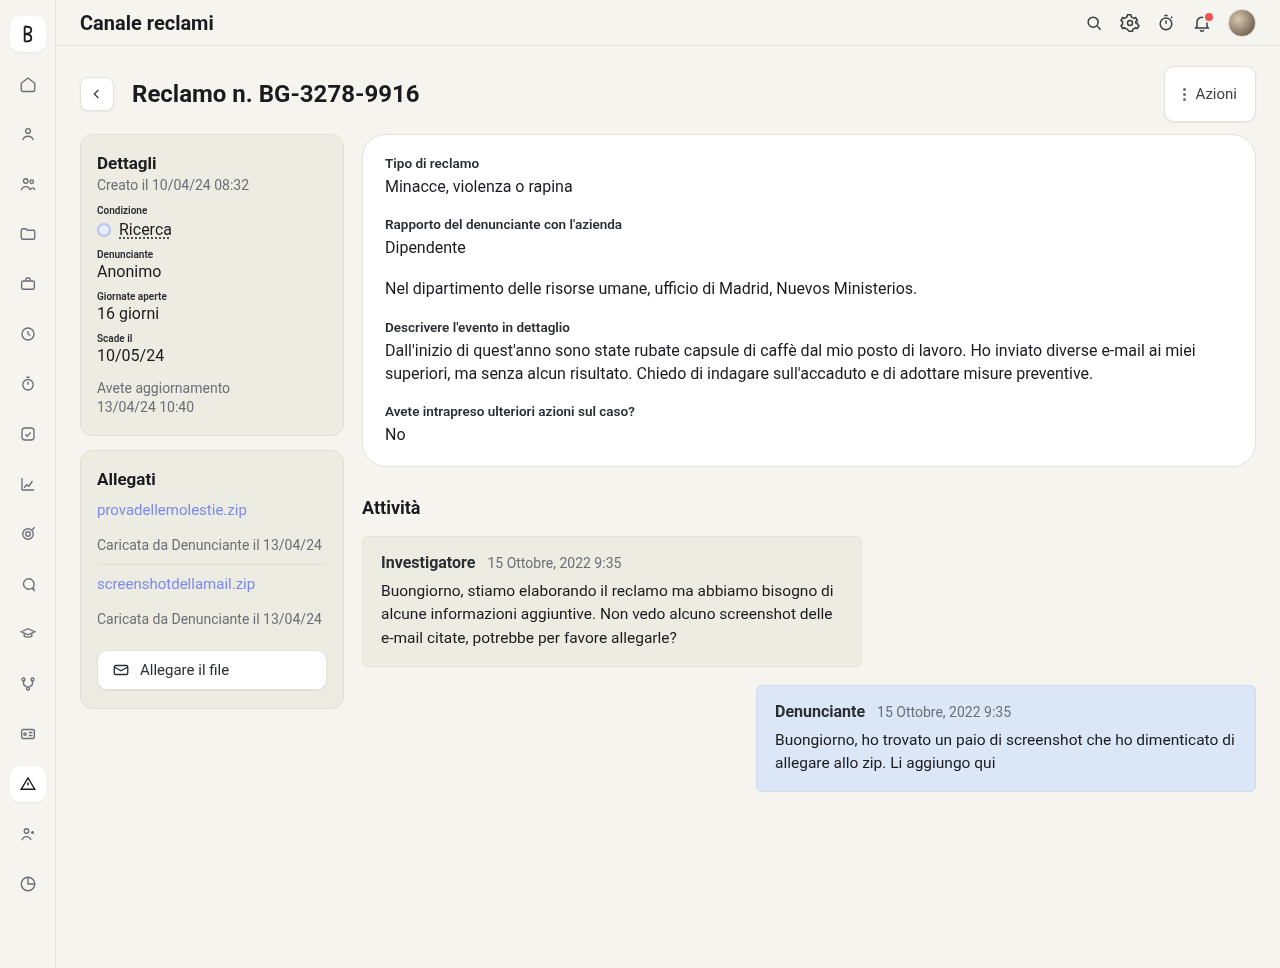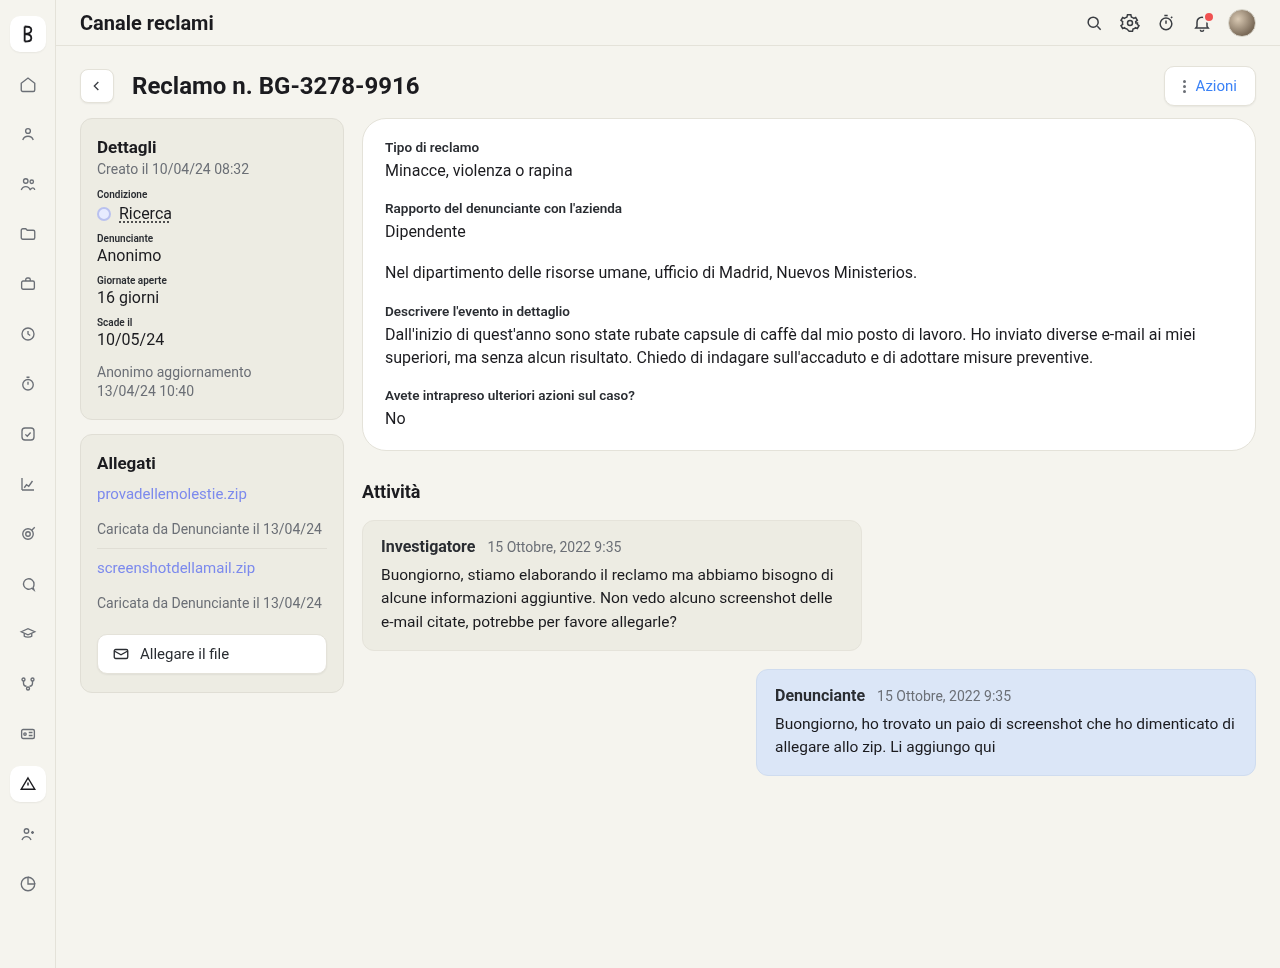--- a/index.html
+++ b/index.html
@@ -80,23 +80,23 @@
     padding: 20px 24px 12px 24px;
   }
   .subheader .left { display:flex; align-items:center; gap:18px; }
   .back-btn {
     width:34px; height:34px; border-radius:8px; border:1px solid var(--line); background:#fff;
     display:flex; align-items:center; justify-content:center; cursor:pointer; box-shadow:var(--shadow);
     color:#3a3d42;
   }
   .subheader h2 { font-size:24px; font-weight:700; margin:0; }
   .actions-btn {
-    border:1px solid var(--line); background:#fff; border-radius:10px; padding:10px 18px;
+    border:1px solid var(--line); background:#fff; border-radius:10px; padding:18px 18px;
     display:flex; align-items:center; gap:10px; cursor:pointer; box-shadow:var(--shadow); font-size:15px;
-    color:#3b82f6;
+    color:#404040;
   }
   .actions-btn .dots { display:flex; flex-direction:column; gap:2px; }
   .actions-btn .dots span { width:3px; height:3px; border-radius:50%; background:#6b6f76; }
 
   
   .content { display:flex; gap:18px; padding: 0 24px 24px 24px; align-items:flex-start; }
   .side { width:264px; display:flex; flex-direction:column; gap:14px; }
 
   .panel {
     background: var(--panel);
@@ -134,21 +134,21 @@
   .field { margin-bottom:18px; }
   .field:last-child { margin-bottom:0; }
   .field .flabel { font-size:13.5px; font-weight:600; color:#2a2d32; margin-bottom:4px; }
   .field .fvalue { font-size:16px; color:#1b1b1f; line-height:1.45; }
 
   .activity-title { font-size:18px; font-weight:700; margin: 12px 0 0 0; }
 
   .messages { display:flex; flex-direction:column; gap:18px; }
   .bubble {
     max-width: 500px;
-    border-radius:12px;
+    border-radius:6px;
     padding:16px 18px;
     border:1px solid #e5e3da;
   }
   .bubble.inv { background: var(--chip-inv); align-self:flex-start; }
   .bubble.rep { background: var(--chip-rep); border-color:#cfdcef; align-self:flex-end; }
   .bubble .meta { display:flex; align-items:baseline; gap:12px; margin-bottom:8px; }
   .bubble .author { font-weight:700; font-size:16px; color:#2a2d32; }
   .bubble .time { color: var(--muted); font-size:14px; }
   .bubble .body { font-size:15.5px; line-height:1.5; color:#1b1b1f; }
 
@@ -337,21 +337,21 @@
           <div class="label">Denunciante</div>
           <div class="value">Anonimo</div>
 
           <div class="label">Giornate aperte</div>
           <div class="value">16 giorni</div>
 
           <div class="label">Scade il</div>
           <div class="value">10/05/24</div>
 
           <div class="footer">
-            <div>Anonimo aggiornamento</div>
+            <div>Avete aggiornamento</div>
             <div>13/04/24 10:40</div>
           </div>
         </div>
 
         <div class="panel">
           <h3>Allegati</h3>
 
           <div class="attachment">
             <a>provadellemolestie.zip</a>
             <div class="meta">Caricata da Denunciante il 13/04/24</div>

